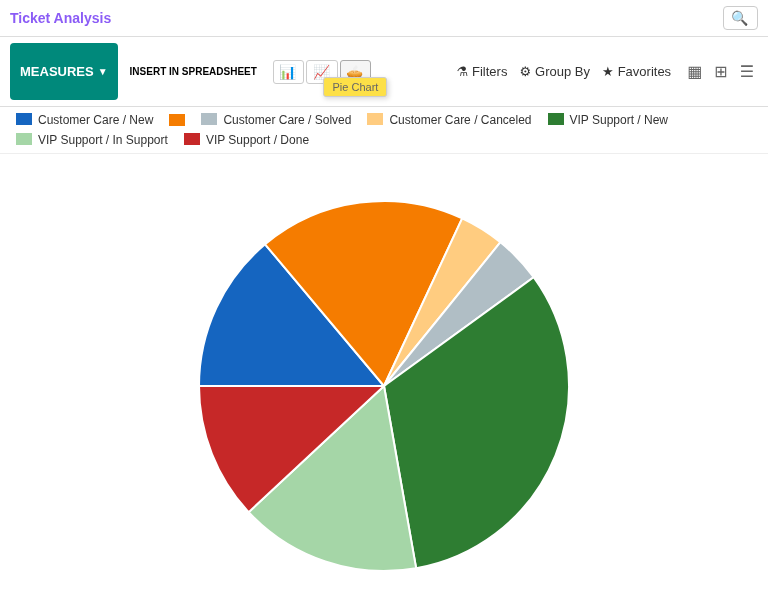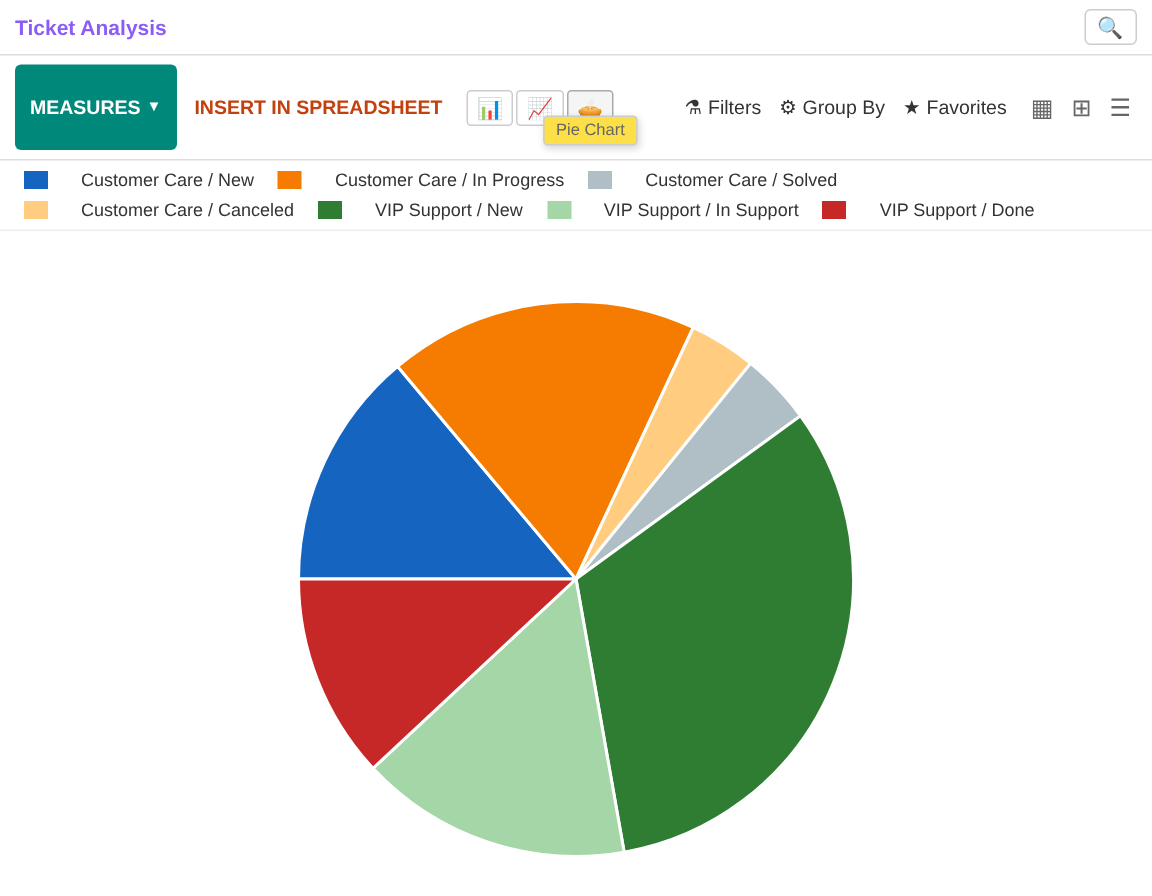--- a/index.html
+++ b/index.html
@@ -8,34 +8,34 @@
     .header { display: flex; align-items: center; padding: 6px 10px; border-bottom: 1px solid #ddd; gap: 8px; }
     .page-title { font-size: 14px; font-weight: bold; color: #8b5cf6; margin-right: auto; }
 
     .search-container { display: flex; align-items: center; border: 1px solid #ccc; border-radius: 4px; padding: 3px 8px; gap: 4px; }
     .search-input { border: none; outline: none; font-size: 13px; width: 140px; color: #999; }
     .search-icon { color: #666; font-size: 14px; cursor: pointer; }
 
     .toolbar { display: flex; align-items: center; padding: 6px 10px; border-bottom: 1px solid #ddd; gap: 6px; }
     .measures-btn { background: #00897b; color: white; border: none; border-radius: 4px; padding: 21px 10px; font-size: 13px; cursor: pointer; display: flex; align-items: center; gap: 4px; font-weight: bold; }
     .measures-arrow { font-size: 10px; }
-    .insert-btn { background: none; border: none; color: #c2410c; font-size: 13px; cursor: pointer; font-weight: 600; padding: 4px 6px; }
+    .insert-btn { background: none; border: none; color: #000000; font-size: 10px; cursor: pointer; font-weight: 600; padding: 4px 6px; }
 
     .view-icons { display: flex; align-items: center; gap: 2px; margin-left: 4px; }
     .view-icon-btn { background: none; border: 1px solid #ccc; border-radius: 3px; padding: 3px 6px; cursor: pointer; font-size: 14px; color: #666; }
     .view-icon-btn.active { border-color: #aaa; background: #f5f5f5; }
 
     .toolbar-right { display: flex; align-items: center; gap: 12px; margin-left: auto; }
     .toolbar-action { background: none; border: none; font-size: 13px; color: #333; cursor: pointer; display: flex; align-items: center; gap: 4px; }
 
     .view-type-icons { display: flex; align-items: center; gap: 4px; }
     .view-type-btn { background: none; border: none; font-size: 16px; color: #666; cursor: pointer; padding: 2px 4px; }
 
     .legend { display: flex; flex-wrap: wrap; padding: 6px 16px; gap: 6px 16px; align-items: center; border-bottom: 1px solid #eee; }
-    .legend-item { display: flex; align-items: center; gap: 22px; font-size: 12px; }
+    .legend-item { display: flex; align-items: flex-start; gap: 6px; font-size: 12px; }
     .legend-color { width: 16px; height: 12px; display: inline-block; flex-shrink: 0; }
 
     .chart-area { display: flex; justify-content: center; align-items: center; flex: 1; padding: 10px; }
 
     .main-content { display: flex; flex-direction: column; height: calc(597px - 42px - 44px); }
   </style>
 </head>
 <body>
 
 <div class="header">
@@ -85,21 +85,20 @@
 
 <div class="main-content">
 
   <div class="legend" id="legend-container">
       <div class="legend-item">
         <span class="legend-color" style="background:#1565c0;"></span>
         <span>Customer Care / New</span>
       </div>
       <div class="legend-item">
         <span class="legend-color" style="background:#f57c00;"></span>
-        <span>Customer Care / In Progress</span>
       </div>
       <div class="legend-item">
         <span class="legend-color" style="background:#b0bec5;"></span>
         <span>Customer Care / Solved</span>
       </div>
       <div class="legend-item">
         <span class="legend-color" style="background:#ffcc80;"></span>
         <span>Customer Care / Canceled</span>
       </div>
       <div class="legend-item">

